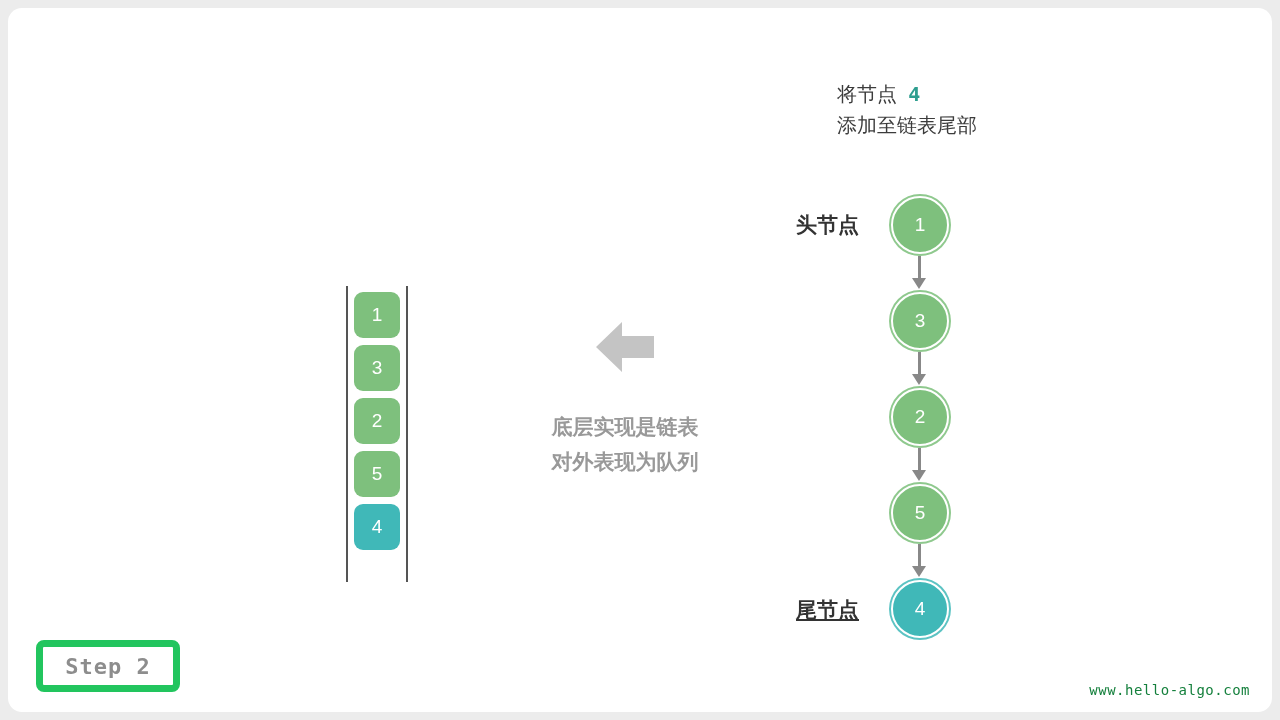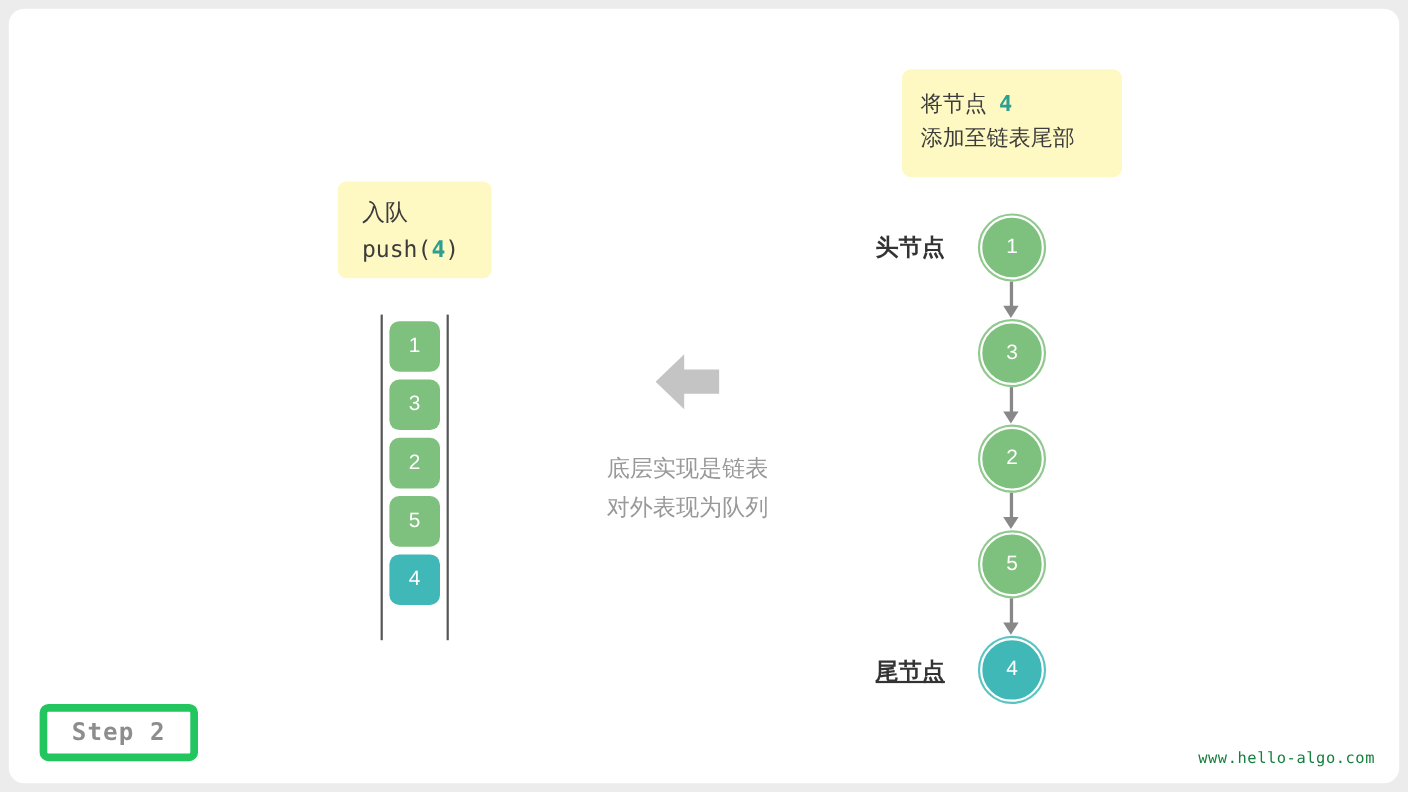--- a/index.html
+++ b/index.html
@@ -25,21 +25,21 @@
     top: 8px;
     width: 1264px;
     height: 704px;
     background: #ffffff;
     border-radius: 14px;
   }
 
   
   .callout {
     position: absolute;
-    background: #fef9c3;
+    background: #ffffff;
     border-radius: 8px;
     color: #3c3c3c;
     line-height: 1.55;
     box-sizing: border-box;
   }
   .callout .line {
     white-space: pre;
   }
   .accent {
     color: #2e9e8f;
@@ -116,21 +116,21 @@
     height: 54px;
   }
   #mid-caption {
     position: absolute;
     left: 500px;
     top: 410px;
     width: 250px;
     text-align: center;
     color: #999999;
     font-size: 21px;
-    font-weight: normal;
+    font-weight: bold;
     line-height: 1.65;
   }
   #mid-caption .line { white-space: pre; }
 
   
   #list {
     position: absolute;
     left: 880px;
     top: 192px;
     width: 80px;
@@ -215,24 +215,20 @@
     font-size: 14px;
     letter-spacing: 0.5px;
   }
 </style>
 </head>
 <body>
 
 <div id="stage">
   <div class="card"></div>
 
-  <div class="callout" id="push-callout">
-    <div class="line">入队</div>
-    <div class="line mono"><span>push(</span><span class="accent">4</span><span>)</span></div>
-  </div>
 
   <div class="callout" id="append-callout">
     <div class="line"><span>将节点</span><span>&nbsp;&nbsp;</span><span class="accent">4</span></div>
     <div class="line">添加至链表尾部</div>
   </div>
 
   <div id="queue">
     <div class="rail left"></div>
     <div class="rail right"></div>
     <div class="qbox" style="top:6px;">1</div>

